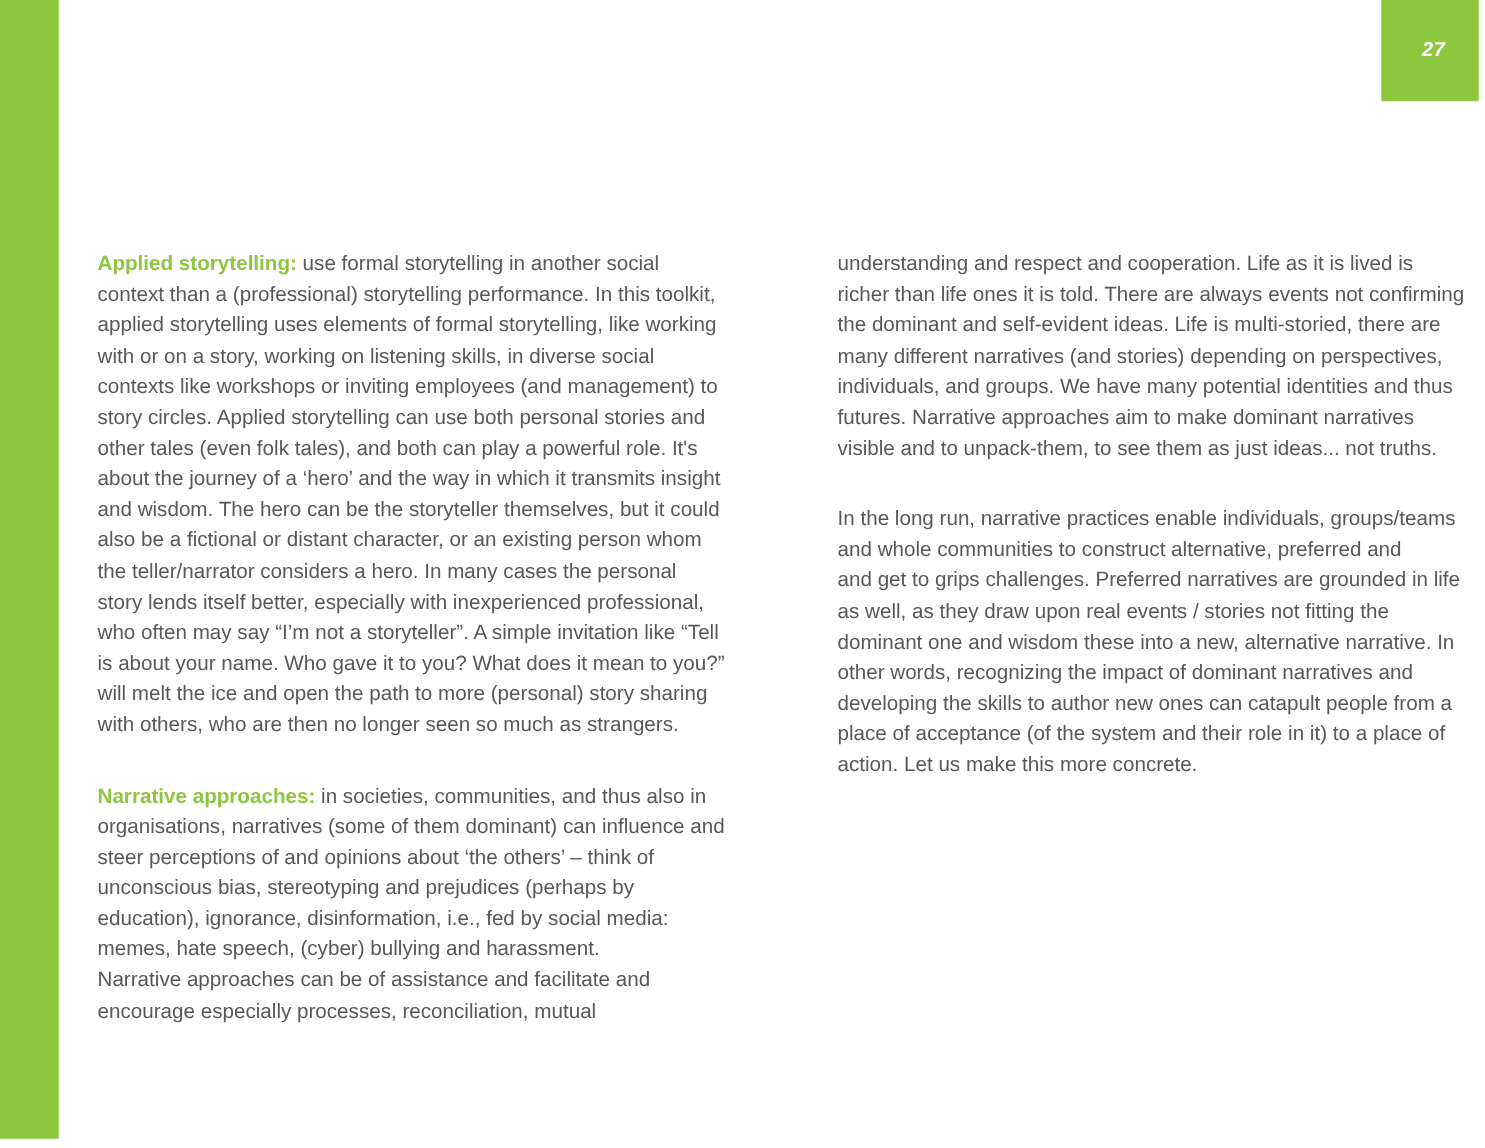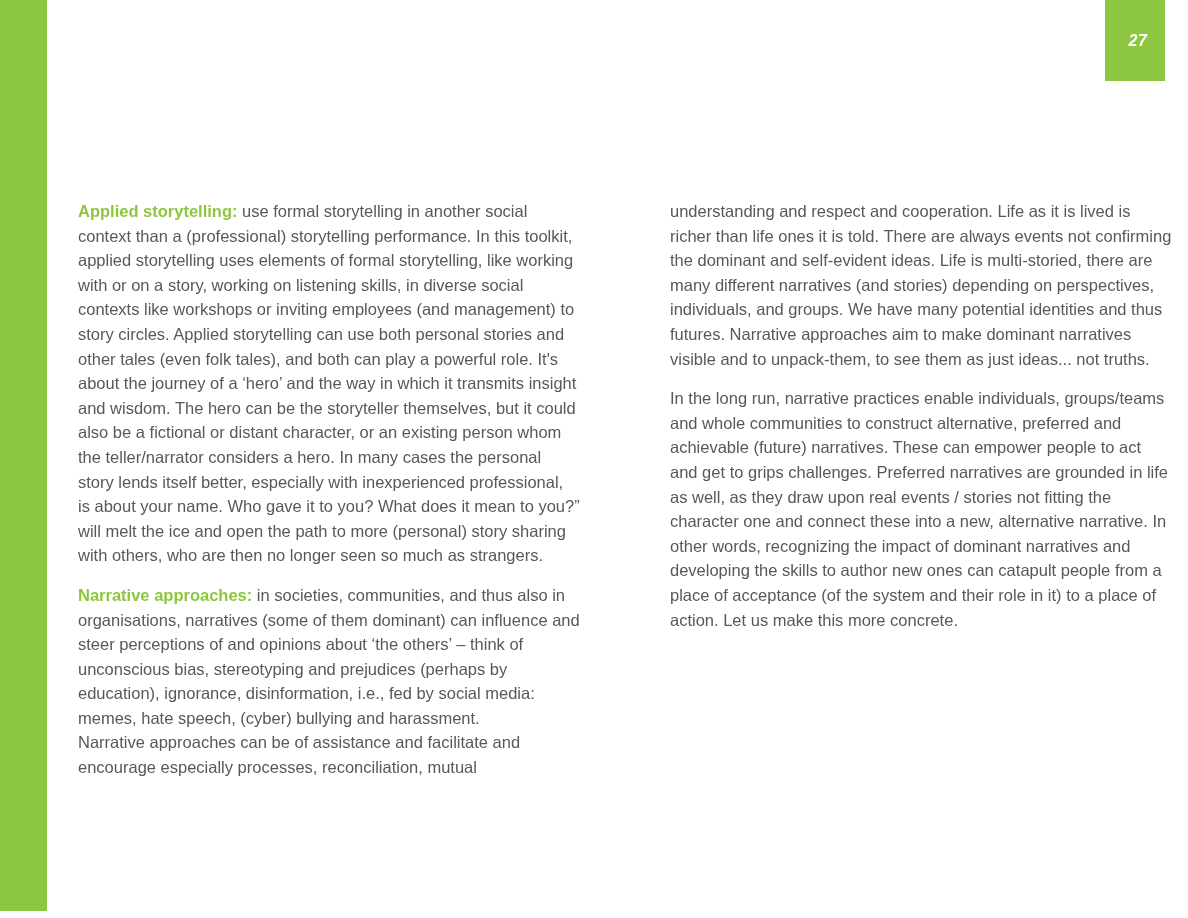--- a/index.html
+++ b/index.html
@@ -12,21 +12,21 @@
   }
   .accent-bar {
     position: absolute;
     left: 0; top: 0;
     width: 47px; height: 911px;
     background: #8dc63f;
   }
   .page-number-box {
     position: absolute;
     left: 1105px; top: 0;
-    width: 60px; height: 81px;
+    width: 78px; height: 81px;
     background: #8dc63f;
     display: flex;
     align-items: center;
     justify-content: center;
   }
   .page-number {
     color: #ffffff;
     font-size: 16px;
     font-weight: bold;
     font-style: italic;
@@ -36,21 +36,21 @@
   .content {
     position: absolute;
     left: 78px; top: 199px;
     display: flex;
     gap: 112px;
   }
   .column {
     width: 480px;
   }
   .paragraph {
-    margin-bottom: 15px;
+    margin-bottom: 32px;
   }
   .paragraph:last-child { margin-bottom: 0; }
   .line {
     font-size: 16.5px;
     line-height: 24.6px;
     color: #57585a;
     white-space: nowrap;
   }
   .lead {
     color: #8dc63f;
@@ -74,20 +74,21 @@
         <div class="line">applied storytelling uses elements of formal storytelling, like working</div>
         <div class="line">with or on a story, working on listening skills, in diverse social</div>
         <div class="line">contexts like workshops or inviting employees (and management) to</div>
         <div class="line">story circles. Applied storytelling can use both personal stories and</div>
         <div class="line">other tales (even folk tales), and both can play a powerful role. It's</div>
         <div class="line">about the journey of a ‘hero’ and the way in which it transmits insight</div>
         <div class="line">and wisdom. The hero can be the storyteller themselves, but it could</div>
         <div class="line">also be a fictional or distant character, or an existing person whom</div>
         <div class="line">the teller/narrator considers a hero. In many cases the personal</div>
         <div class="line">story lends itself better, especially with inexperienced professional,</div>
+        <div class="line">who often may say “I’m not a storyteller”. A simple invitation like “Tell</div>
         <div class="line">is about your name. Who gave it to you? What does it mean to you?”</div>
         <div class="line">will melt the ice and open the path to more (personal) story sharing</div>
         <div class="line">with others, who are then no longer seen so much as strangers.</div>
       </div>
       <div class="paragraph">
         <div class="line"><span class="lead">Narrative approaches:</span> in societies, communities, and thus also in</div>
         <div class="line">organisations, narratives (some of them dominant) can influence and</div>
         <div class="line">steer perceptions of and opinions about ‘the others’ – think of</div>
         <div class="line">unconscious bias, stereotyping and prejudices (perhaps by</div>
         <div class="line">education), ignorance, disinformation, i.e., fed by social media:</div>
@@ -102,23 +103,22 @@
         <div class="line">richer than life ones it is told. There are always events not confirming</div>
         <div class="line">the dominant and self-evident ideas. Life is multi-storied, there are</div>
         <div class="line">many different narratives (and stories) depending on perspectives,</div>
         <div class="line">individuals, and groups. We have many potential identities and thus</div>
         <div class="line">futures. Narrative approaches aim to make dominant narratives</div>
         <div class="line">visible and to unpack-them, to see them as just ideas... not truths.</div>
       </div>
       <div class="paragraph">
         <div class="line">In the long run, narrative practices enable individuals, groups/teams</div>
         <div class="line">and whole communities to construct alternative, preferred and</div>
-        <div class="line">achievable (future) narratives. These can empower people to act</div>
         <div class="line">and get to grips challenges. Preferred narratives are grounded in life</div>
         <div class="line">as well, as they draw upon real events / stories not fitting the</div>
-        <div class="line">character one and connect these into a new, alternative narrative. In</div>
+        <div class="line">dominant one and wisdom these into a new, alternative narrative. In</div>
         <div class="line">other words, recognizing the impact of dominant narratives and</div>
         <div class="line">developing the skills to author new ones can catapult people from a</div>
         <div class="line">place of acceptance (of the system and their role in it) to a place of</div>
         <div class="line">action. Let us make this more concrete.</div>
       </div>
     </div>
 </div>
 
 </body></html>

